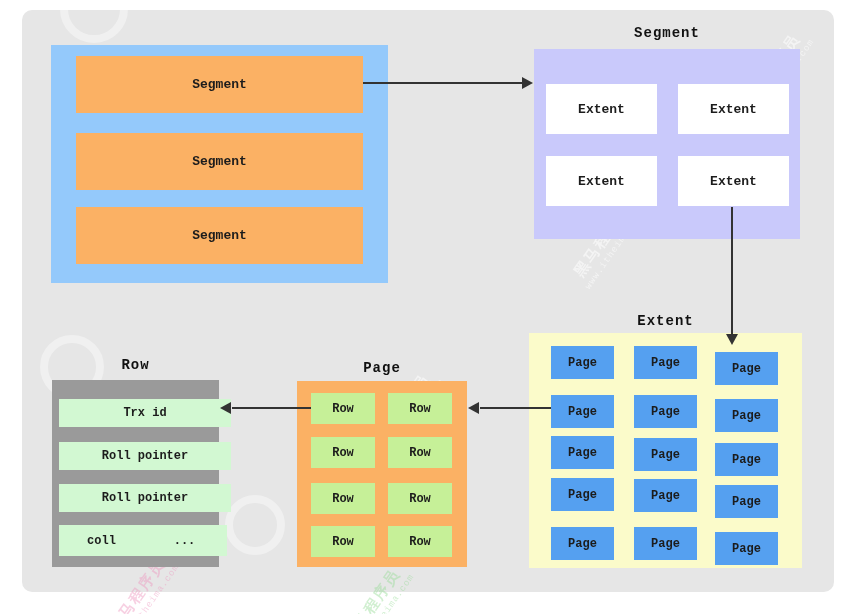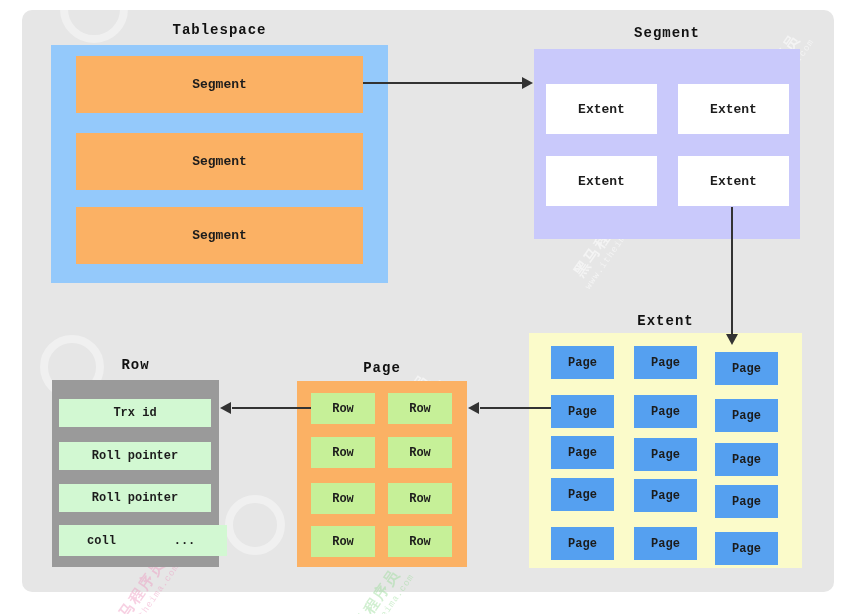--- a/index.html
+++ b/index.html
@@ -16,21 +16,21 @@
   .segmentBox{position:absolute;left:534px;top:49px;width:266px;height:190px;background:#c9c9fb;}
   .extCell{position:absolute;width:111px;height:50px;background:#ffffff;font-size:13px;}
   
   .extentBox{position:absolute;left:529px;top:333px;width:273px;height:235px;background:#fbfbca;}
   .pageCell{position:absolute;width:63px;height:33px;background:#55a0f0;font-size:12px;}
   
   .pageBox{position:absolute;left:297px;top:381px;width:170px;height:186px;background:#fbb164;}
   .rowCell{position:absolute;width:64px;height:31px;background:#c6f098;font-size:12px;}
   
   .rowBox{position:absolute;left:52px;top:380px;width:167px;height:187px;background:#9a9a9a;}
-  .fieldCell{position:absolute;left:7px;width:152px;height:28px;background:#d2f8d2;font-size:12px;}
+  .fieldCell{position:absolute;left:7px;width:172px;height:28px;background:#d2f8d2;font-size:12px;}
   .fieldSmall{width:85px;}
 
   
   .aline{position:absolute;background:#333333;}
   .ahead{position:absolute;width:0;height:0;}
   .ahead.right{border-top:6px solid transparent;border-bottom:6px solid transparent;border-left:11px solid #333333;}
   .ahead.left{border-top:6px solid transparent;border-bottom:6px solid transparent;border-right:11px solid #333333;}
   .ahead.down{border-left:6px solid transparent;border-right:6px solid transparent;border-top:11px solid #333333;}
 
   
@@ -55,21 +55,20 @@
   <div class="wmCircle" style="left:553px;top:495px;width:44px;height:44px;"></div>
   <div class="wm" style="left:255px;top:120px;"><span>黑马程序员</span><span class="sub">www.itheima.com</span></div>
   <div class="wm" style="left:560px;top:230px;"><span>黑马程序员</span><span class="sub">www.itheima.com</span></div>
   <div class="wm" style="left:95px;top:420px;"><span>黑马程序员</span><span class="sub">www.itheima.com</span></div>
   <div class="wm" style="left:360px;top:400px;"><span>黑马程序员</span><span class="sub">www.itheima.com</span></div>
   <div class="wm" style="left:585px;top:450px;"><span>黑马程序员</span><span class="sub">www.itheima.com</span></div>
   <div class="wm" style="left:730px;top:60px;"><span>黑马程序员</span><span class="sub">www.itheima.com</span></div>
   <div class="wm pink" style="left:95px;top:585px;"><span>黑马程序员</span><span class="sub">www.itheima.com</span></div>
   <div class="wm green" style="left:330px;top:595px;"><span>黑马程序员</span><span class="sub">www.itheima.com</span></div>
 
-  <div class="lbl" style="left:51px;top:22px;width:337px;">Tablespace</div>
   <div class="tablespaceBox">
     <div class="segBar cellTxt" style="top:11px;">Segment</div>
     <div class="segBar cellTxt" style="top:88px;">Segment</div>
     <div class="segBar cellTxt" style="top:162px;">Segment</div>
   </div>
 
   <div class="lbl" style="left:534px;top:25px;width:266px;">Segment</div>
   <div class="segmentBox">
     <div class="extCell cellTxt" style="left:12px;top:35px;">Extent</div>
     <div class="extCell cellTxt" style="left:144px;top:35px;">Extent</div>

